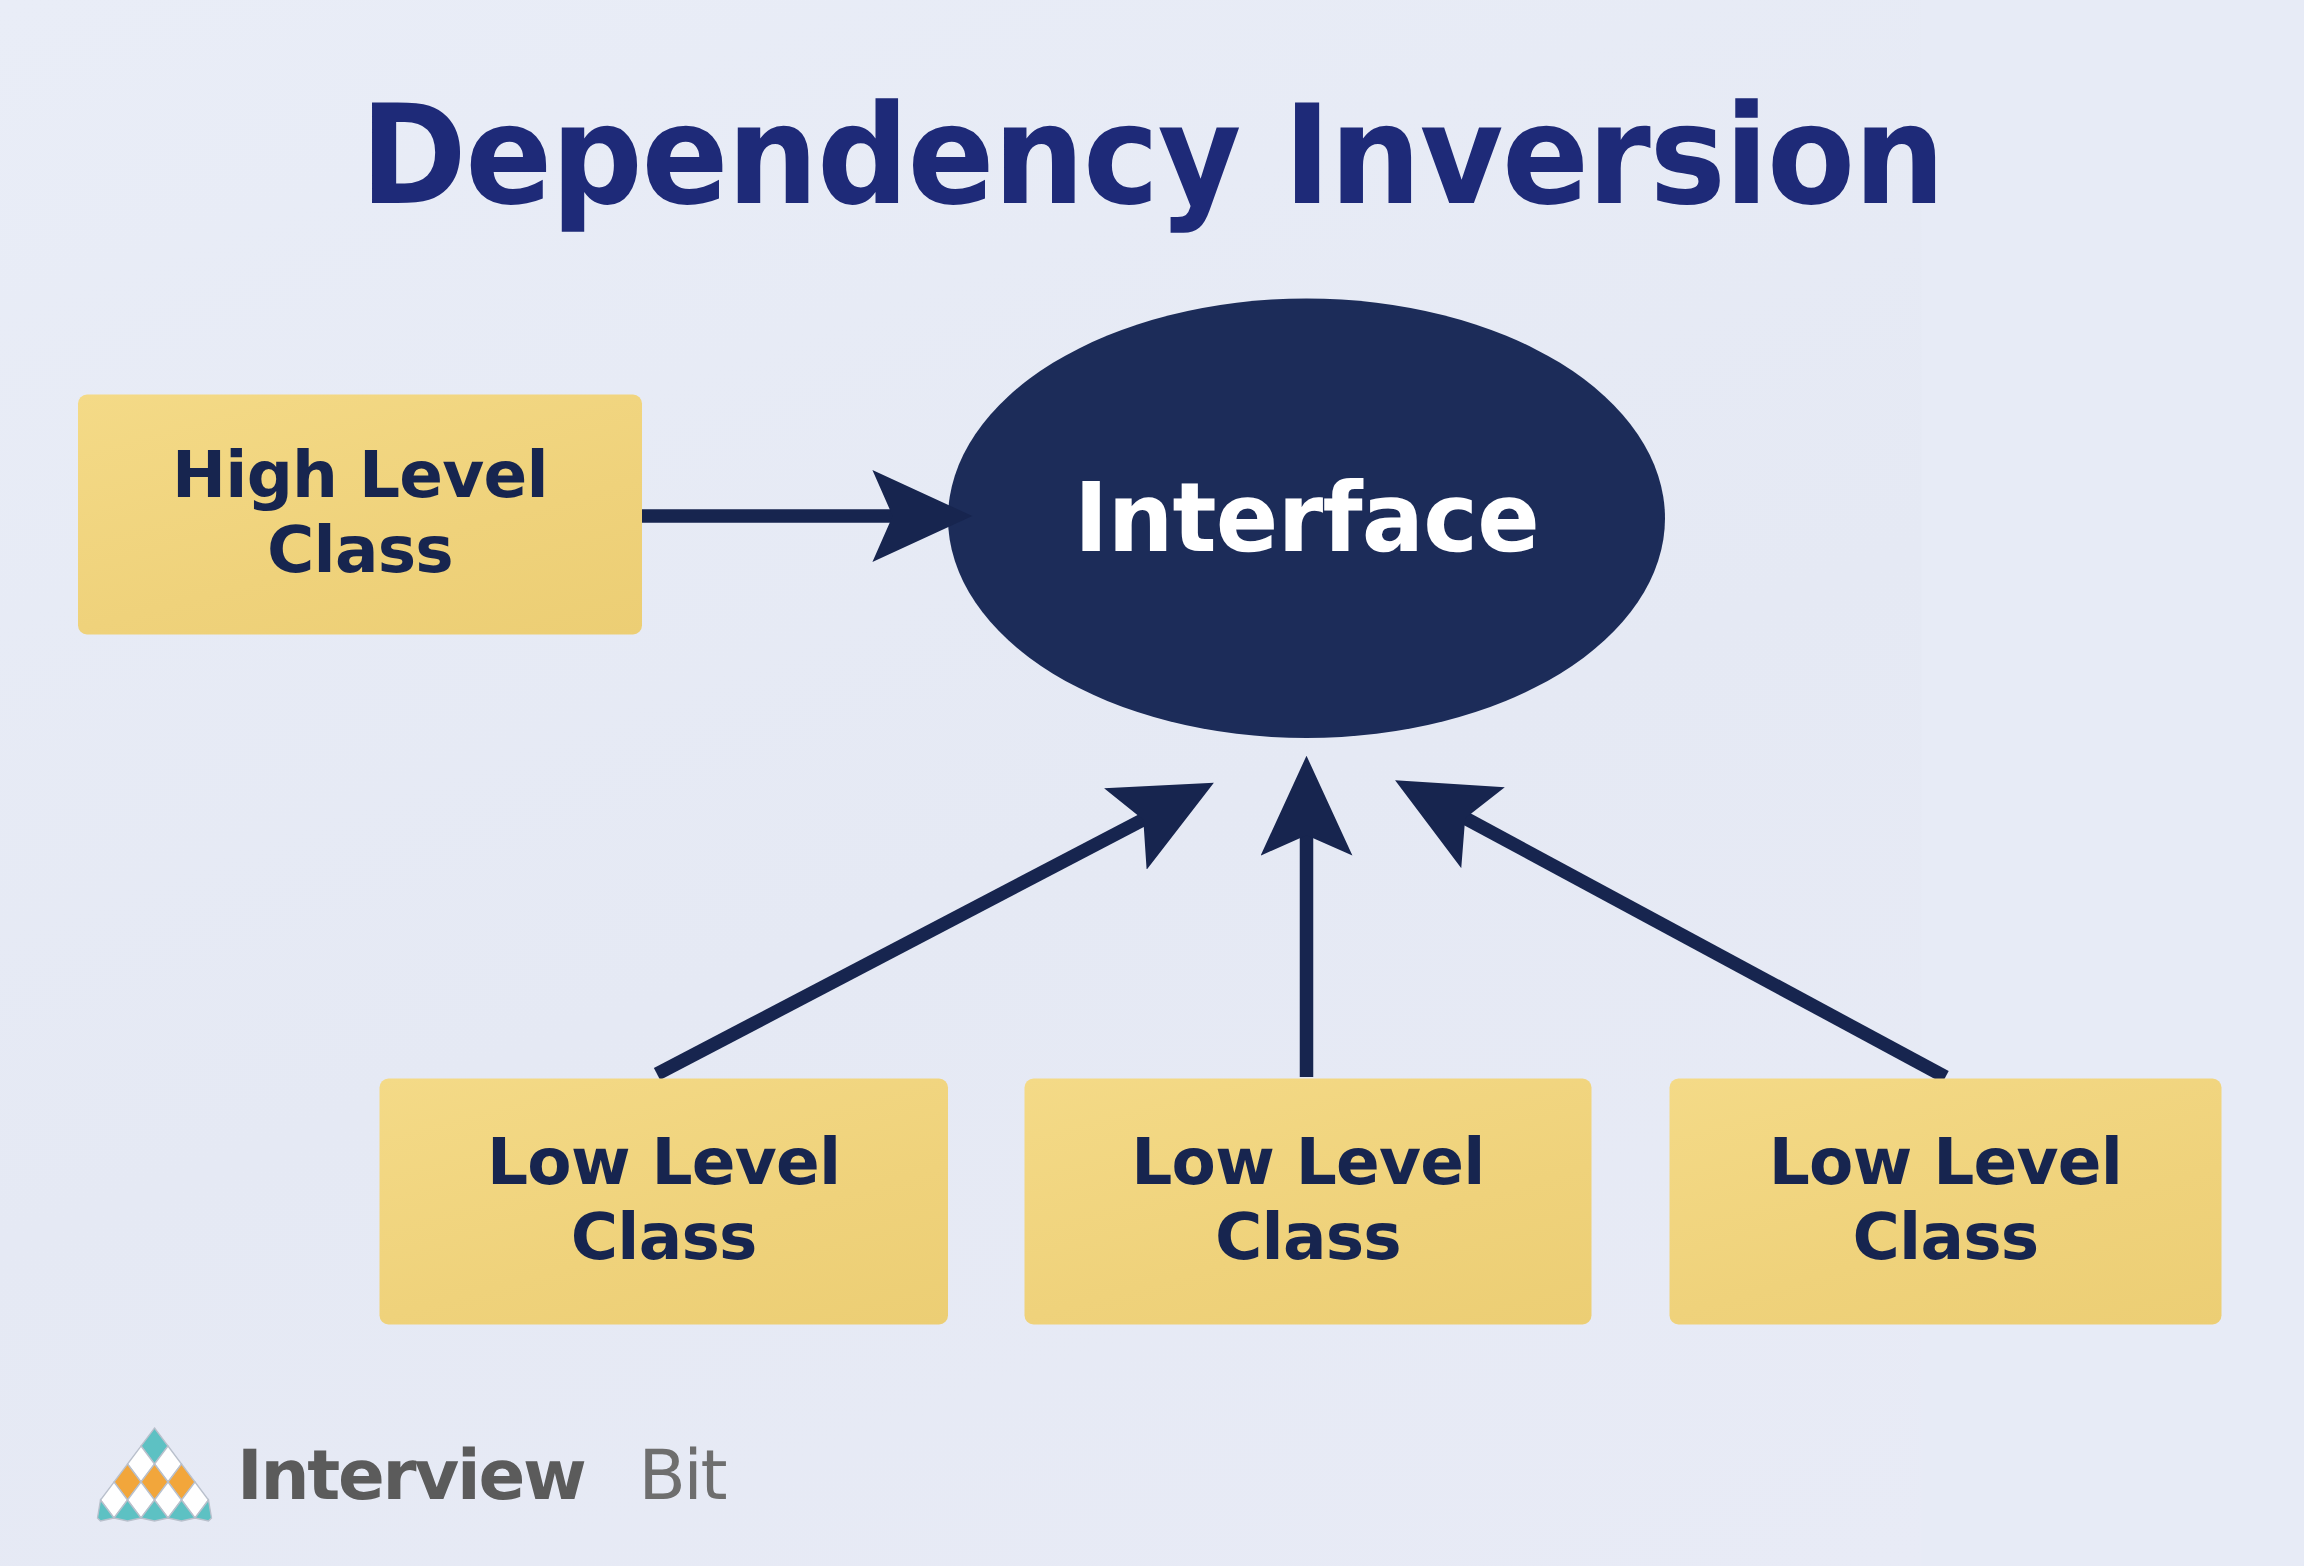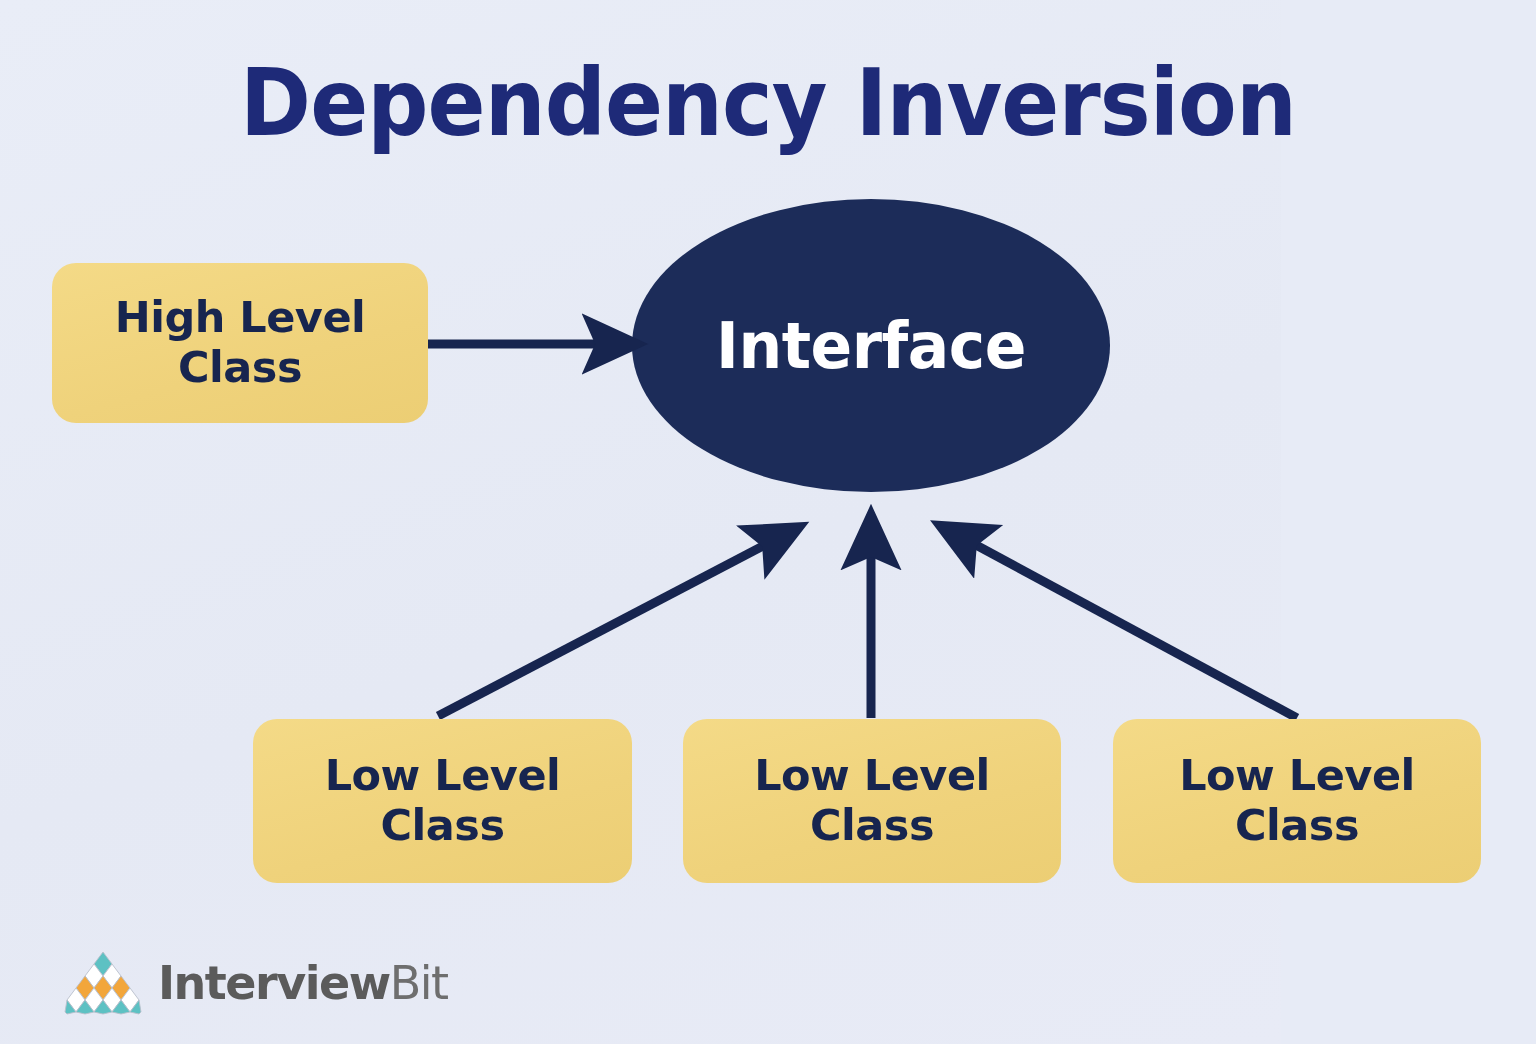--- a/index.html
+++ b/index.html
@@ -46,21 +46,21 @@
     top: 0;
     width: 1536px;
     height: 1044px;
     pointer-events: none;
   }
 
   
   .class-box {
     position: absolute;
     background: linear-gradient(165deg, #f4da87 0%, #efd27b 60%, #ecce74 100%);
-    border-radius: 24px;
+    border-radius: 6px;
     display: flex;
     align-items: center;
     justify-content: center;
     text-align: center;
     color: #17254f;
     font-family: "DejaVu Sans", sans-serif;
     font-weight: 700;
     line-height: 1.16;
     box-sizing: border-box;
     padding: 4px 10px;
@@ -143,20 +143,21 @@
     line-height: 1;
     white-space: nowrap;
   }
   .wm-strong {
     font-weight: 700;
     color: #5b5b5b;
   }
   .wm-light {
     font-weight: 400;
     color: #6e6e6e;
+    margin-left: 36px;
   }
 </style>
 </head>
 <body>
 
 <div id="canvas">
 
   <div class="title">Dependency Inversion</div>
 
   <svg id="diagram-svg" viewBox="0 0 1536 1044">

